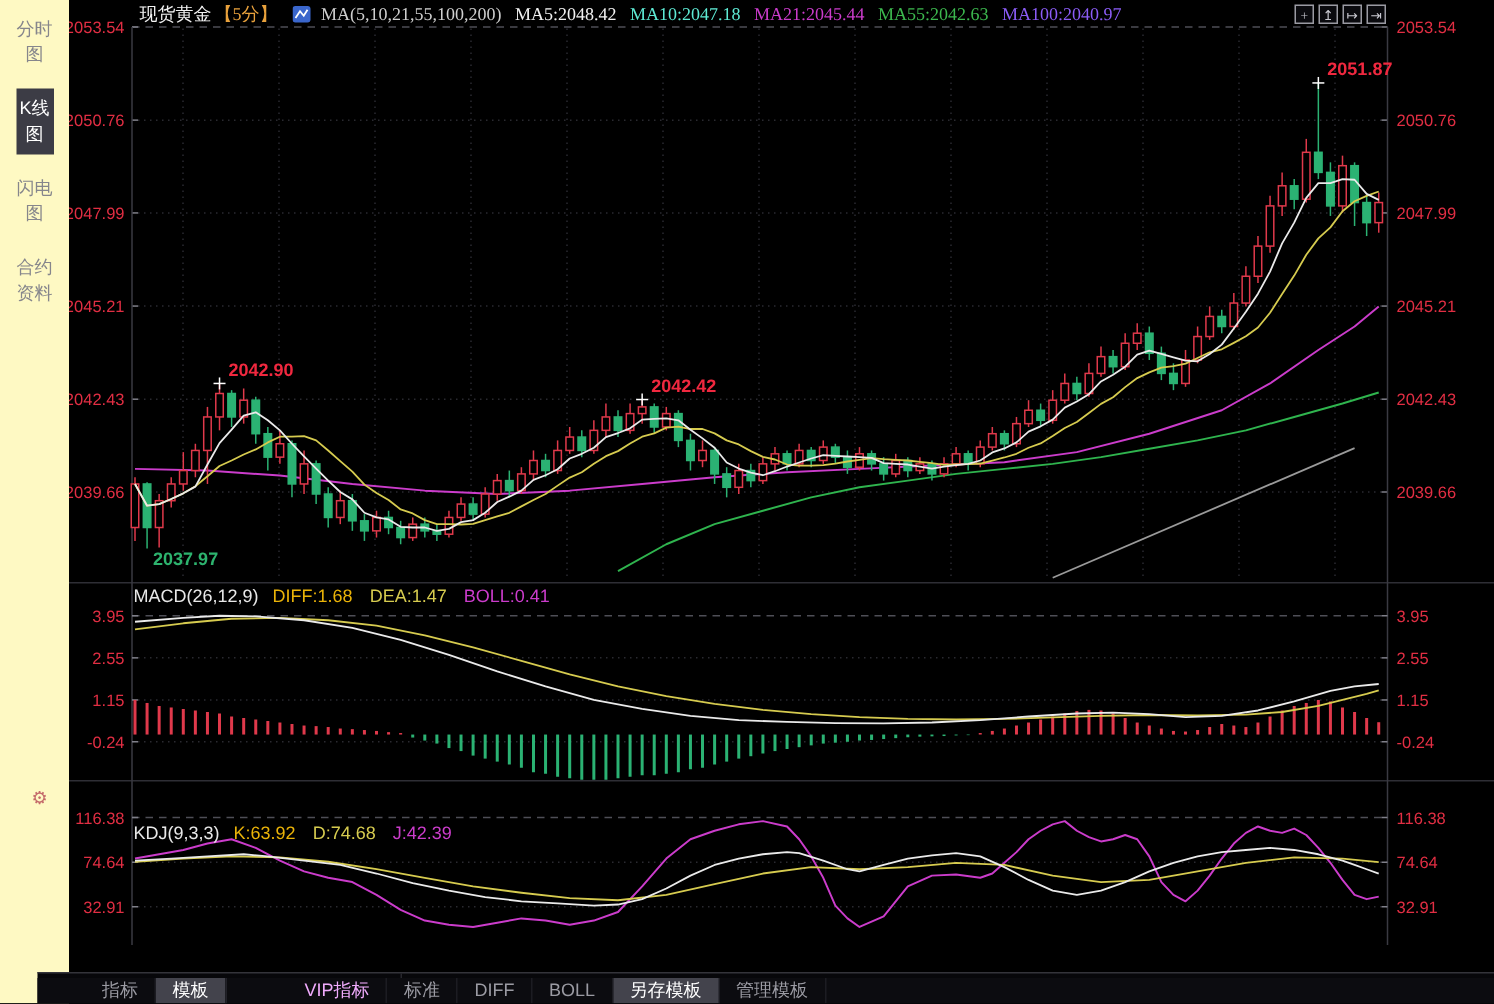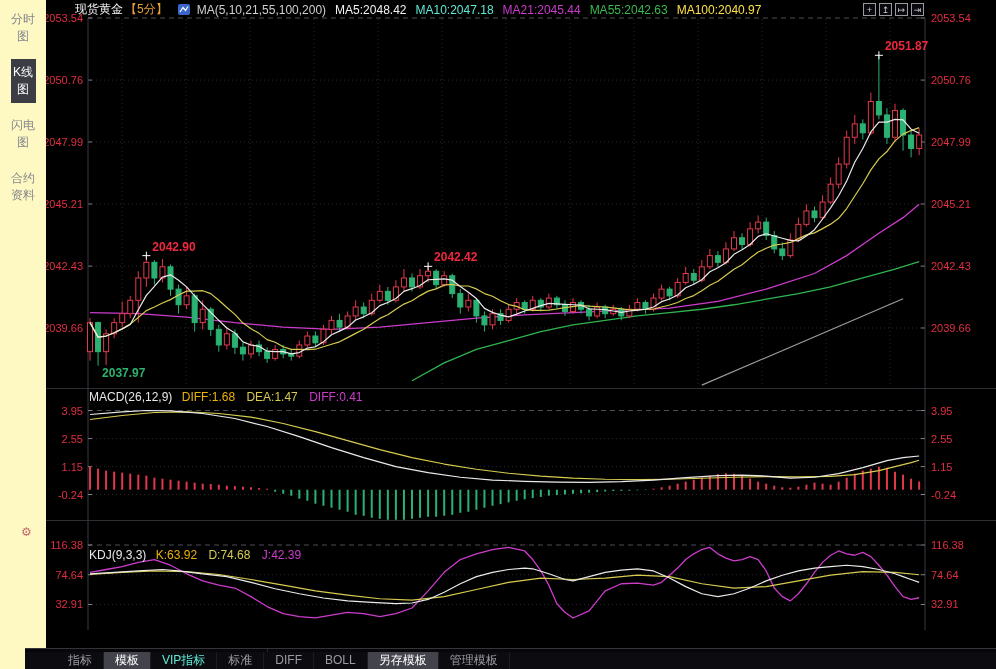--- a/index.html
+++ b/index.html
@@ -5,22 +5,22 @@
   html,body{margin:0;padding:0;background:#000;}
   #app{position:relative;width:996px;height:669px;background:#000;overflow:hidden;
        font-family:"Liberation Sans","DejaVu Sans",sans-serif;-webkit-font-smoothing:antialiased;}
   #chart-svg{position:absolute;left:0;top:0;}
   
   #sidebar{position:absolute;left:0;top:0;bottom:0;width:46px;background:#fef9c3;z-index:5;}
   .side-item{width:25px;margin:0 auto 9px auto;padding:5px 0;text-align:center;font-size:12px;
              line-height:17px;color:#86868c;word-break:break-all;cursor:pointer;}
   .side-item.sel{background:#3c3c45;color:#ffffff;}
   
-  #header{position:absolute;left:13px;top:0;right:0;height:19px;display:flex;align-items:center;
-          padding-left:62px;font-size:12px;color:#d8d8d8;z-index:6;white-space:nowrap;}
+  #header{position:absolute;left:31px;top:0;right:0;height:19px;display:flex;align-items:center;
+          padding-left:62px;font-size:12px;color:#d8d8d8;z-index:6;white-space:nowrap;font-family:Liberation Serif, serif;}
   #header .t{color:#f2f2f2;}
   #header .tag{color:#e8a13c;margin-left:2px;}
   #header .cicon{display:inline-flex;margin:0 6px 0 10px;}
   #header .mas{color:#cfcfcf;}
   #ma-values span{margin-left:9px;}
   #win-icons{position:absolute;right:72px;top:3px;display:flex;gap:3px;}
   .wicon{width:13px;height:13px;border:1px solid #9a9aa2;color:#c8c8d0;font-size:9px;line-height:12px;
          text-align:center;box-sizing:border-box;cursor:pointer;background:#0a0a0e;}
   
   .pane-header{position:absolute;left:89px;font-size:12px;z-index:6;white-space:nowrap;}
@@ -37,21 +37,21 @@
                 display:flex;align-items:flex-end;}
   #interval-row .ilabel{color:#e8a13c;font-weight:bold;font-size:12px;margin-left:13px;}
   #interval-row .iarrow{color:#e8a13c;font-size:10px;margin-left:9px;}
   #interval-row .vdiv{position:absolute;left:242px;top:0;bottom:0;width:1px;background:#26262c;}
   
   #tabbar{position:absolute;left:25px;right:0;top:652px;height:17px;background:#0c0c10;z-index:6;
           display:flex;align-items:center;padding-left:32px;}
   .btab{font-size:12px;color:#9b9ba3;padding:0 11px;height:17px;line-height:17px;cursor:pointer;
         border-right:1px solid #1c1c22;}
   .btab.sel{background:#43434c;color:#ffffff;}
-  .btab.vip{color:#5eead4;}
+  .btab.vip{color:#f0abfc;margin-left:41px;}
 </style>
 </head>
 <body>
 
 <div id="app">
   <svg id="chart-svg" width="996" height="669">
       <line x1="122" y1="19" x2="122" y2="387" stroke="#2a2a30" stroke-width="1" stroke-dasharray="1,3"></line>
       <line x1="186" y1="19" x2="186" y2="387" stroke="#2a2a30" stroke-width="1" stroke-dasharray="1,3"></line>
       <line x1="250" y1="19" x2="250" y2="387" stroke="#2a2a30" stroke-width="1" stroke-dasharray="1,3"></line>
       <line x1="314" y1="19" x2="314" y2="387" stroke="#2a2a30" stroke-width="1" stroke-dasharray="1,3"></line>
@@ -477,34 +477,34 @@
   <div id="header">
     <span class="t">现货黄金</span>
     <span class="tag">【5分】</span>
     <span class="cicon">
       <svg width="13" height="13">
           <rect x="0" y="1" width="12" height="11" rx="2" fill="#3a66cc"></rect>
       <polyline points="2,9 5,4.5 7.5,7.5 10,3.5" fill="none" stroke="#fff" stroke-width="1.2"></polyline>
         </svg>
     </span>
     <span class="mas">MA(5,10,21,55,100,200)</span>
-    <span id="ma-values"><span style="color: rgb(242, 242, 242);">MA5:2048.42</span><span style="color: #5eead4;">MA10:2047.18</span><span style="color: rgb(203, 60, 203);">MA21:2045.44</span><span style="color: rgb(60, 184, 78); text-align: right;">MA55:2042.63</span><span style="color: #fde047;">MA100:2040.97</span></span>
+    <span id="ma-values"><span style="color: rgb(242, 242, 242);">MA5:2048.42</span><span style="color: #5eead4;">MA10:2047.18</span><span style="color: rgb(203, 60, 203);">MA21:2045.44</span><span style="color: rgb(60, 184, 78); text-align: right;">MA55:2042.63</span><span style="color: #8b5cf6;">MA100:2040.97</span></span>
     <span id="win-icons">
         <span class="wicon">+</span>
         <span class="wicon">↥</span>
         <span class="wicon">↦</span>
         <span class="wicon">⇥</span>
       </span>
   </div>
 
   <div id="macd-header" class="pane-header">
     <span class="w">MACD(26,12,9)</span>
     <span class="w2">DIFF:1.68</span>
     <span class="y">DEA:1.47</span>
-    <span class="m">DIFF:0.41</span>
+    <span class="m">BOLL:0.41</span>
   </div>
 
   <div id="kdj-header" class="pane-header">
     <span class="w">KDJ(9,3,3)</span>
     <span class="w2">K:63.92</span>
     <span class="y">D:74.68</span>
     <span class="m">J:42.39</span>
   </div>
 
   <div id="gear">⚙</div>

